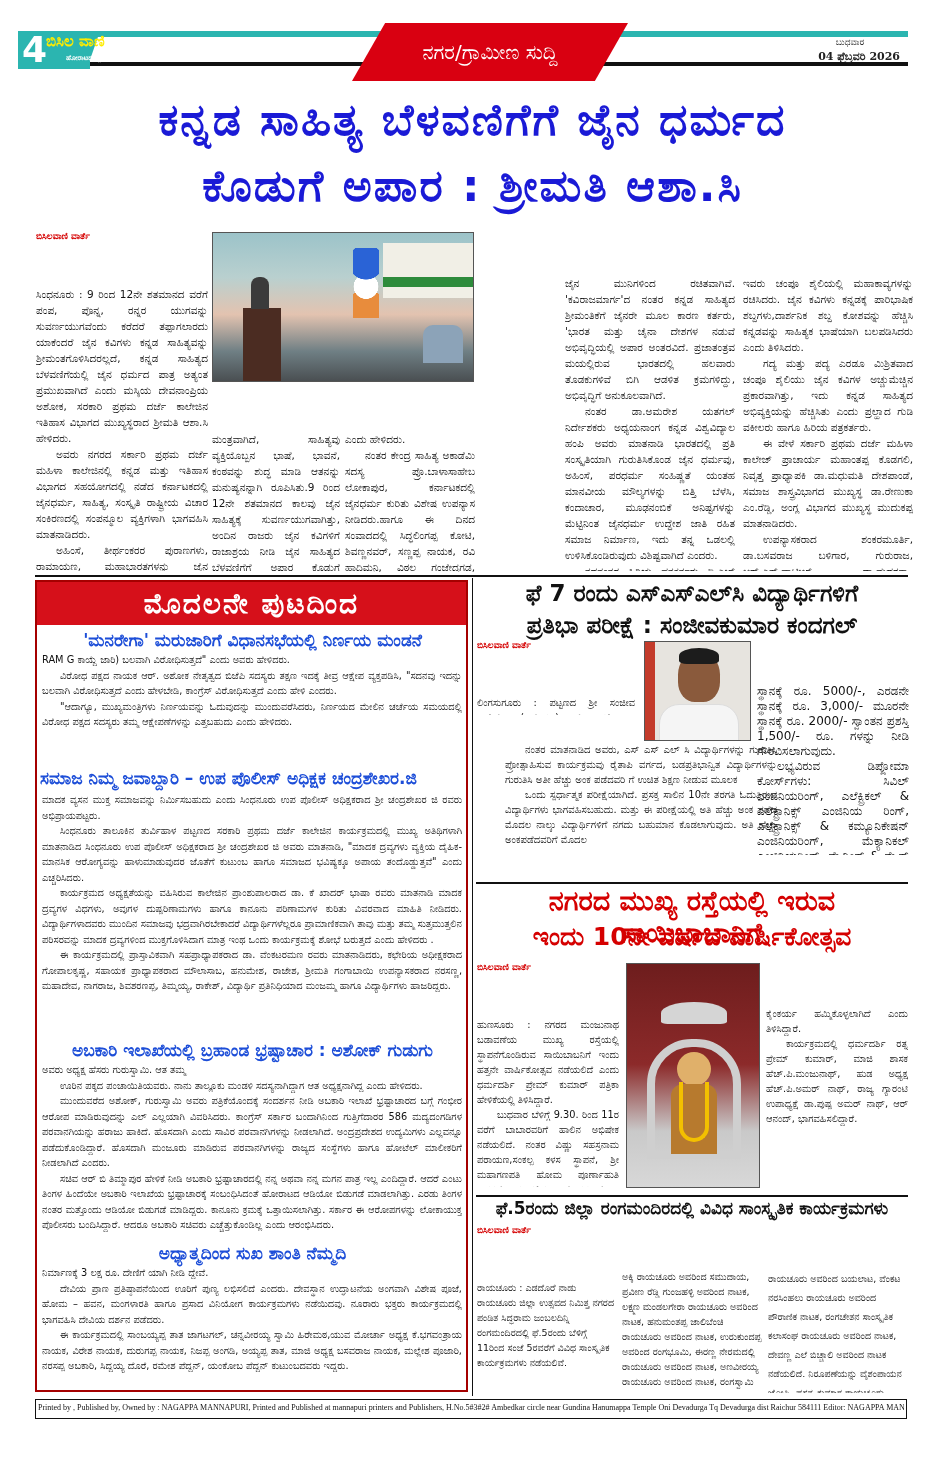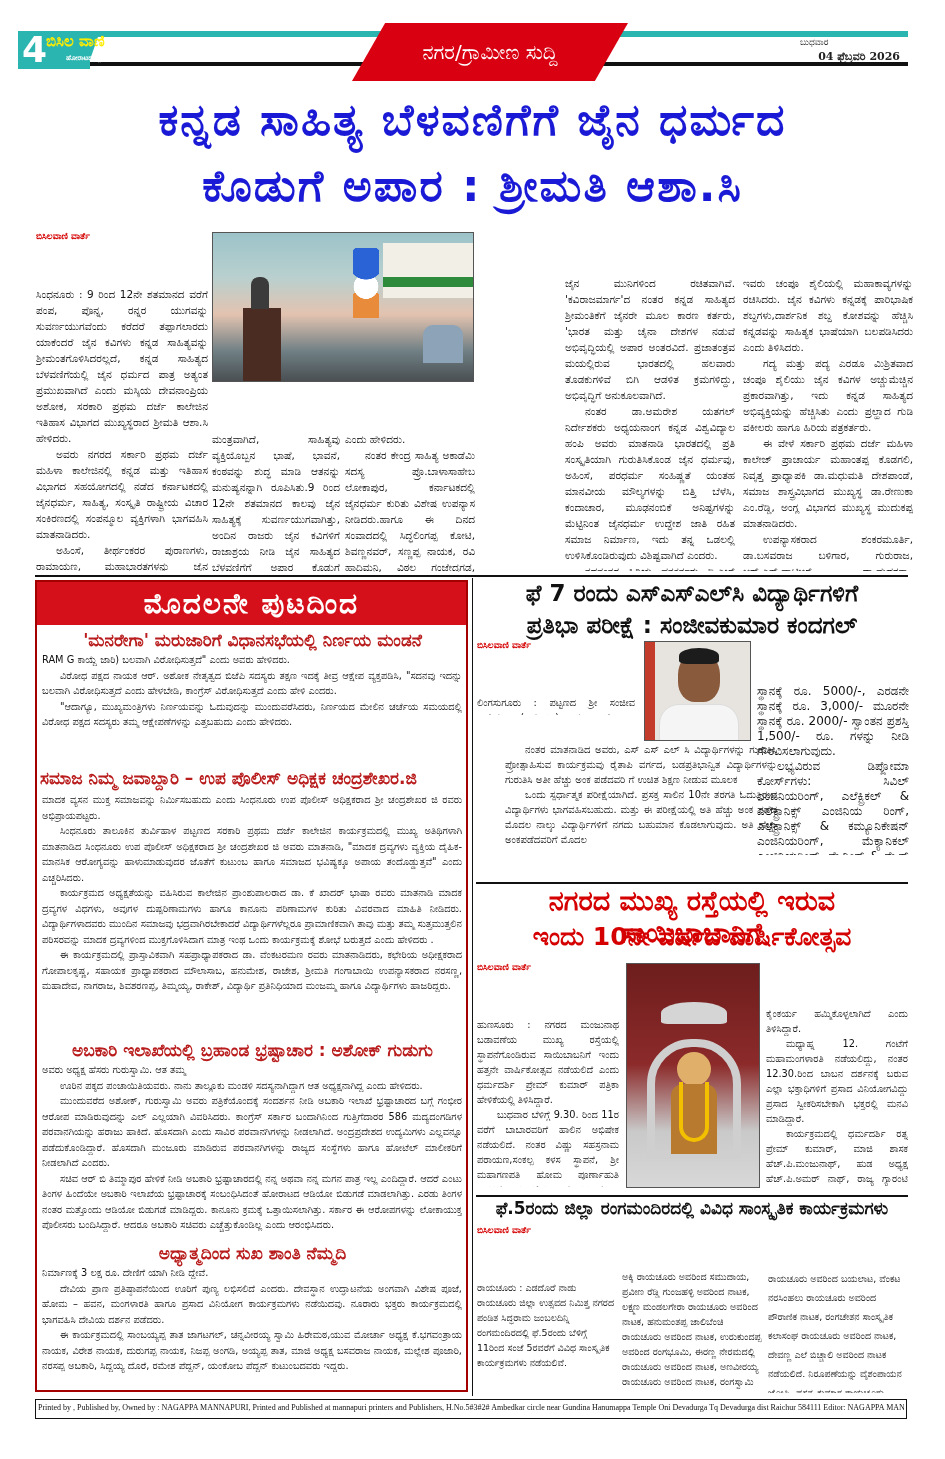--- a/index.html
+++ b/index.html
@@ -7,38 +7,38 @@
   .abs { position: absolute; }
   #teal-bar { left: 18px; top: 31px; width: 890px; height: 6px; background: #2bb5b0; }
   #black-bar { left: 90px; top: 62px; width: 818px; height: 4px; background: #111; }
   #logo-box { left: 18px; top: 31px; width: 72px; height: 38px; background: #2bb5b0; clip-path: polygon(0 0,100% 0,100% 100%,0 100%); }
   #logo-slant { left: 78px; top: 31px; width: 22px; height: 38px; background: #2bb5b0; clip-path: polygon(0 0,100% 0,40% 100%,0 100%); }
   #page-num { left: 22px; top: 31px; font: bold 36px "DejaVu Sans", sans-serif; color: #fff; line-height: 38px; }
   #brand-name { left: 46px; top: 32px; font: bold 15px "DejaVu Sans", sans-serif; color: #ffec00; }
   #brand-tag { left: 66px; top: 54px; font: bold 7px "DejaVu Sans", sans-serif; color: #fff; }
   #section-banner { left: 352px; top: 23px; width: 276px; height: 58px; background: #d90011; clip-path: polygon(12% 0,100% 0,88% 100%,0 100%); }
   #section-label { left: 352px; top: 40px; width: 276px; text-align: center; font: 20px "DejaVu Sans", sans-serif; color: #fff; }
-  #day-label { left: 800px; top: 37px; width: 100px; text-align: left; font: 9px "DejaVu Sans", sans-serif; color: #222; }
+  #day-label { left: 800px; top: 37px; width: 100px; text-align: center; font: 9px "DejaVu Sans", sans-serif; color: #222; }
   #date-label { left: 780px; top: 50px; width: 120px; text-align: right; font: bold 11px "DejaVu Serif", serif; color: #222; }
   
   .headline-blue { left: 10px; width: 925px; text-align: center; font: bold 44px "DejaVu Sans", sans-serif; color: #1a1ad6; letter-spacing: 2px; }
   #hl1 { top: 94px; }
   #hl2 { top: 160px; }
   
   .byline { font: bold 9px "DejaVu Sans", sans-serif; color: #d50000; margin-bottom: 2px; }
   .col { position: absolute; font: 10.5px/16px "DejaVu Sans", sans-serif; text-align: justify; color: #111; overflow: hidden; }
   .col p { text-indent: 20px; }
   .col p.first { text-indent: 0; margin-top: 44px; }
   .photo { position: absolute; border: 1px solid #555; overflow: hidden; }
   .rule { position: absolute; background: #111; }
   
   #front-box { left: 35px; top: 580px; width: 433px; height: 812px; border: 2px solid #a50000; }
   #front-banner { left: 37px; top: 582px; width: 429px; height: 43px; background: #d6101a; }
   #front-banner-text { left: 37px; top: 587px; width: 429px; text-align: center; font: bold 28px "DejaVu Sans", sans-serif; color: #fff; letter-spacing: 2px; }
-  .sub-hl { position: absolute; font: bold 17px "DejaVu Sans", sans-serif; color: #b91c1c; text-align: center; }
+  .sub-hl { position: absolute; font: bold 17px "DejaVu Sans", sans-serif; color: #1d4ed8; text-align: center; }
   .box-text { position: absolute; left: 42px; width: 420px; font: 9.8px/15.5px "DejaVu Sans", sans-serif; text-align: justify; color: #111; overflow: hidden; }
   .box-text p { text-indent: 18px; }
   .box-text p.first { text-indent: 0; }
   
   .hl-black { position: absolute; font: bold 23px "DejaVu Sans", sans-serif; color: #111; text-align: center; }
   .hl-red { position: absolute; font: bold 27px "DejaVu Sans", sans-serif; color: #d50000; text-align: center; }
   #footer-box { left: 35px; top: 1399px; width: 872px; height: 20px; border: 1px solid #111; }
   #footer-text { left: 38px; top: 1403px; width: 866px; text-align: center; font: 8px "Liberation Serif", serif; color: #111; white-space: nowrap; overflow: hidden; }
 </style>
 </head>
@@ -170,21 +170,20 @@
 </div>
 <div class="photo" style="left:626px; top:963px; width:134px; height:225px; background: linear-gradient(180deg,#6e1d1d 0%,#8c2a2a 45%,#c9c9c9 75%,#d8d8d8 100%);">
   <div style="position:absolute; left:34px; top:38px; width:66px; height:22px; background:#d5d5d5; border-radius:50% 50% 10% 10%;"></div>
   <div style="position:absolute; left:20px; top:75px; width:94px; height:120px; border:8px solid #cfcfcf; border-radius:45px 45px 0 0;"></div>
   <div style="position:absolute; left:50px; top:88px; width:34px; height:34px; background:#e0b06a; border-radius:50%;"></div>
   <div style="position:absolute; left:44px; top:120px; width:46px; height:70px; background:#b77a2e; border-radius:12px 12px 0 0;"></div>
   <div style="position:absolute; left:52px; top:118px; width:30px; height:60px; border:4px solid #f3c000; border-top:none; border-radius:0 0 20px 20px;"></div>
 </div>
 <div class="col" style="left:766px; top:962px; width:142px; height:225px; font-size:9.8px; line-height:15px;">
   <p class="first">ಕೈಂಕರ್ಯ ಹಮ್ಮಿಕೊಳ್ಳಲಾಗಿದೆ ಎಂದು ತಿಳಿಸಿದ್ದಾರೆ.</p>
-  <p>ಮಧ್ಯಾಹ್ನ 12. ಗಂಟೆಗೆ ಮಹಾಮಂಗಳಾರತಿ ನಡೆಯಲಿದ್ದು, ನಂತರ 12.30.ರಿಂದ ಬಾಬನ ದರ್ಶನಕ್ಕೆ ಬರುವ ಎಲ್ಲಾ ಭಕ್ತಾಧಿಗಳಿಗೆ ಪ್ರಸಾದ ವಿನಿಯೋಗವಿದ್ದು ಪ್ರಸಾದ ಸ್ವೀಕರಿಸಬೇಕಾಗಿ ಭಕ್ತರಲ್ಲಿ ಮನವಿ ಮಾಡಿದ್ದಾರೆ.</p>
   <p>ಕಾರ್ಯಕ್ರಮದಲ್ಲಿ ಧರ್ಮದರ್ಶಿ ರತ್ನ ಪ್ರೇಮ್ ಕುಮಾರ್, ಮಾಜಿ ಶಾಸಕ ಹೆಚ್.ಪಿ.ಮಂಜುನಾಥ್, ಹುಡ ಅಧ್ಯಕ್ಷ ಹೆಚ್.ಪಿ.ಅಮರ್ ನಾಥ್, ರಾಜ್ಯ ಗ್ಯಾರಂಟಿ ಉಪಾಧ್ಯಕ್ಷೆ ಡಾ.ಪುಷ್ಪ ಅಮರ್ ನಾಥ್, ಆರ್ ಆನಂದ್, ಭಾಗವಹಿಸಲಿದ್ದಾರೆ.</p>
 </div>
 
 <div class="rule" style="left:476px; top:1195px; width:432px; height:2px;"></div>
 
 <div class="hl-black" style="left:476px; top:1198px; width:432px; font-size:17px;">ಫೆ.5ರಂದು ಜಿಲ್ಲಾ ರಂಗಮಂದಿರದಲ್ಲಿ ವಿವಿಧ ಸಾಂಸ್ಕೃತಿಕ ಕಾರ್ಯಕ್ರಮಗಳು</div>
 <div class="col" style="left:477px; top:1225px; width:140px; height:168px; font-size:9.5px; line-height:15px; text-align:left;">
   <div class="byline">ಬಿಸಿಲವಾಣಿ ವಾರ್ತೆ</div>
   <p class="first">ರಾಯಚೂರು : ಎಡದೊರೆ ನಾಡು ರಾಯಚೂರು ಜಿಲ್ಲಾ ಉತ್ಸವದ ನಿಮಿತ್ತ ನಗರದ ಪಂಡಿತ ಸಿದ್ಧರಾಮ ಜಂಬಲದಿನ್ನಿ ರಂಗಮಂದಿರದಲ್ಲಿ ಫೆ.5ರಂದು ಬೆಳಿಗ್ಗೆ 11ರಿಂದ ಸಂಜೆ 5ರವರೆಗೆ ವಿವಿಧ ಸಾಂಸ್ಕೃತಿಕ ಕಾರ್ಯಕ್ರಮಗಳು ನಡೆಯಲಿವೆ.</p>
 </div>

